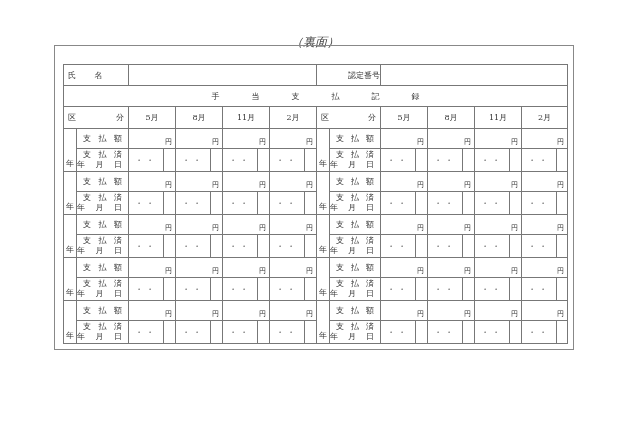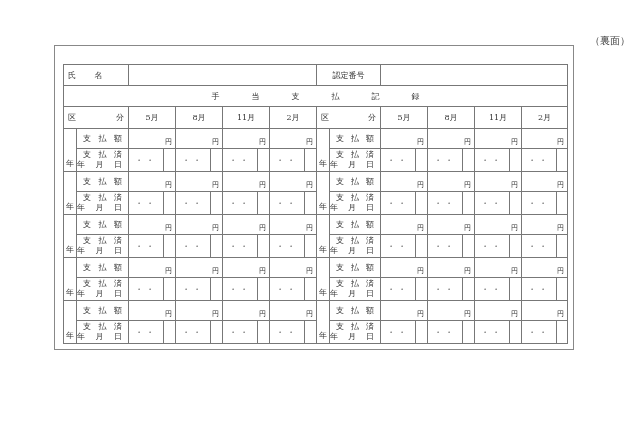--- a/index.html
+++ b/index.html
@@ -1,19 +1,19 @@
 <!DOCTYPE html>
 <html><head>
   <meta charset="utf-8">
   <style>
     html, body { margin: 0; padding: 0; background: #ffffff; }
     body { width: 630px; height: 439px; position: relative; overflow: hidden;
       font-family: "DejaVu Serif", "Liberation Serif", serif; color: #333; }
-    .caption { position: absolute; left: 0; width: 630px; top: 34px; text-align: right;
-      font-size: 10px; color: #444; }
+    .caption { position: absolute; left: 0; width: 630px; top: 34px; text-align: center;
+      font-size: 12px; color: #444; font-style: italic; }
     .frame { position: absolute; left: 54px; top: 45px; width: 520px; height: 305px;
       border: 1px solid #888; box-sizing: border-box; }
     .sheet { position: absolute; left: 63px; top: 64px; width: 504px; }
     table { border-collapse: collapse; table-layout: fixed; width: 504px; padding-left: 24px; }
     td { border: 1px solid #777; padding: 0; font-size: 8px; color: #333; box-sizing: border-box; }
     .r-name td { height: 21px; }
     .r-title td { height: 21px; text-align: center; letter-spacing: 0; margin-top: 28px; }
     .r-head td { height: 22px; text-align: center; }
     .title-text span { display: inline-block; width: 40px; text-align: center; }
     .name-label { padding-left: 4px; }
@@ -53,21 +53,21 @@
         <col style="width:47px">
         <col style="width:46px">
     </colgroup>
     <tbody id="tbody">
       <tr class="r-name">
         <td colspan="2" class="name-label">
           <span>氏</span>
           <span style="margin-left:16px">名</span>
         </td>
         <td colspan="4" style="width:180px"></td>
-        <td colspan="2" style="text-align:center">認定番号</td>
+        <td colspan="2" style="text-align:right">認定番号</td>
         <td colspan="4"></td>
       </tr>
       <tr class="r-title">
         <td colspan="12" class="title-text">
           <span>手</span><span>当</span><span>支</span><span>払</span><span>記</span><span>録</span>
         </td>
       </tr>
       <tr class="r-head">
         <td colspan="2">
             <div class="kubun">

